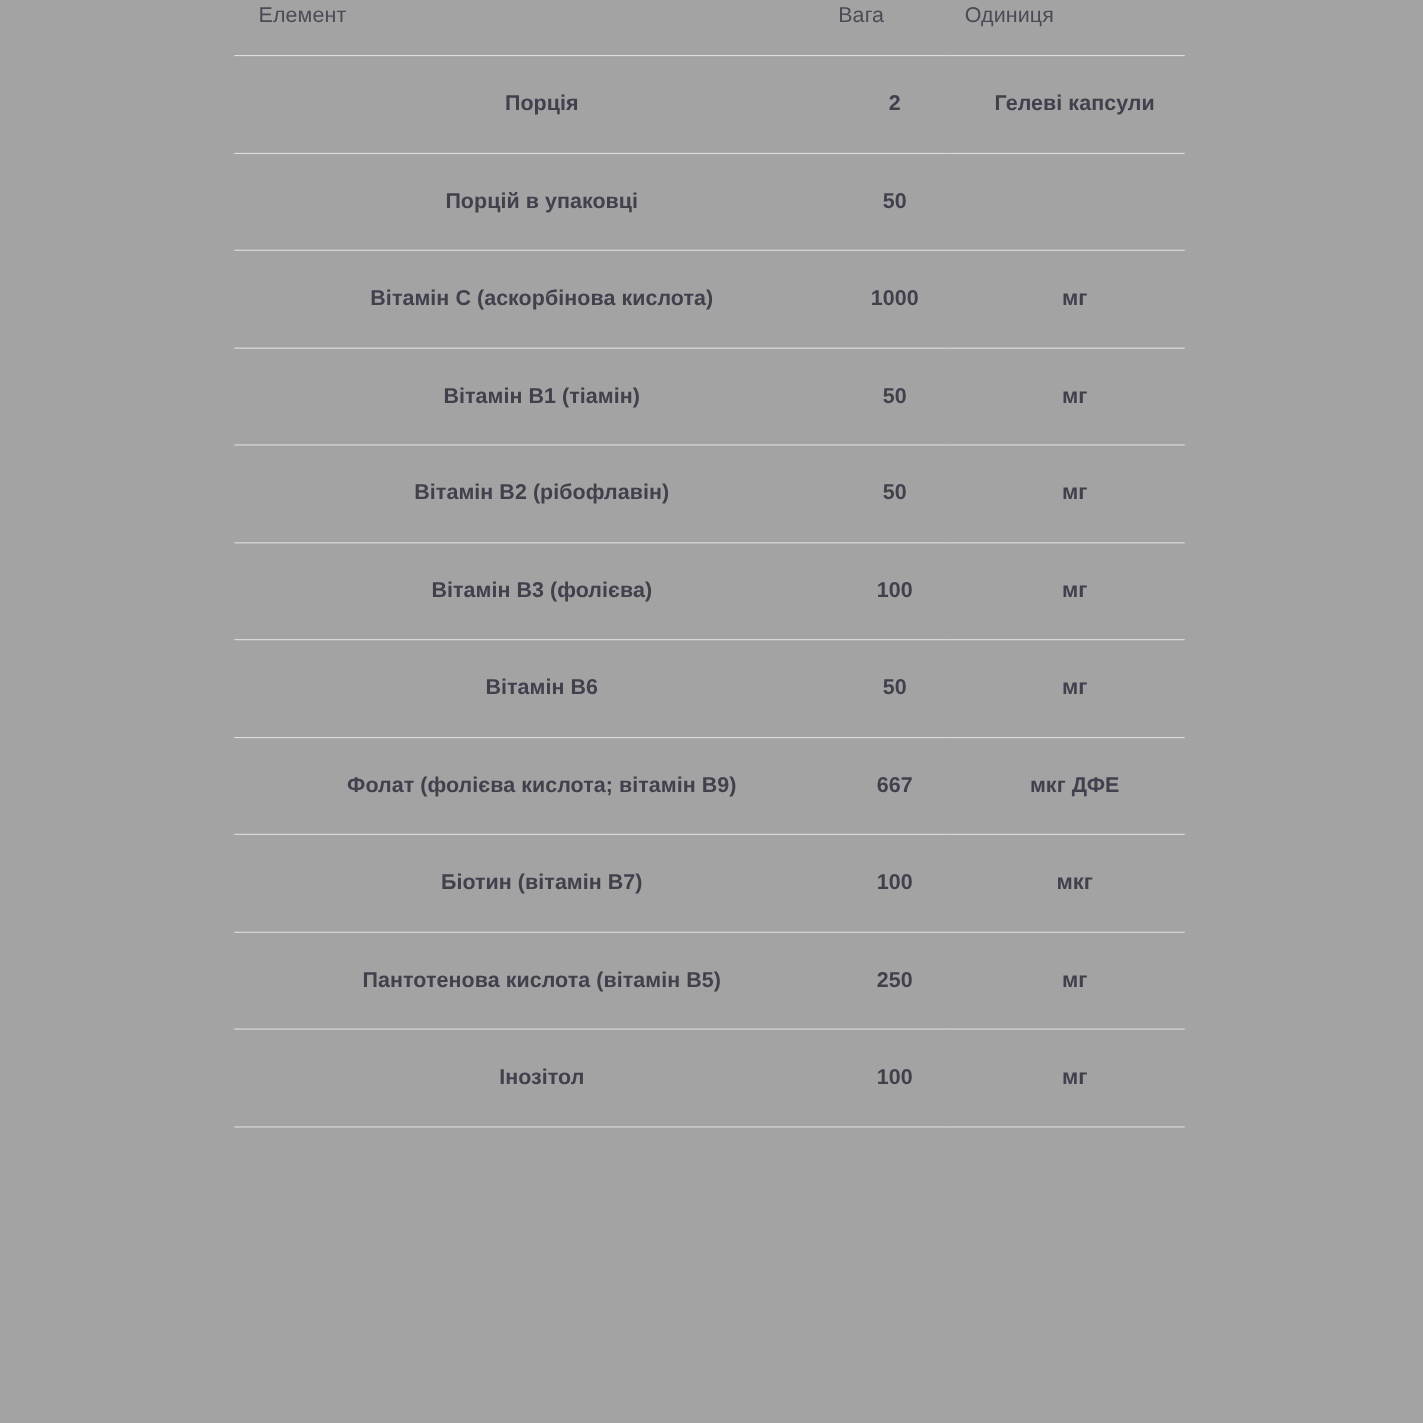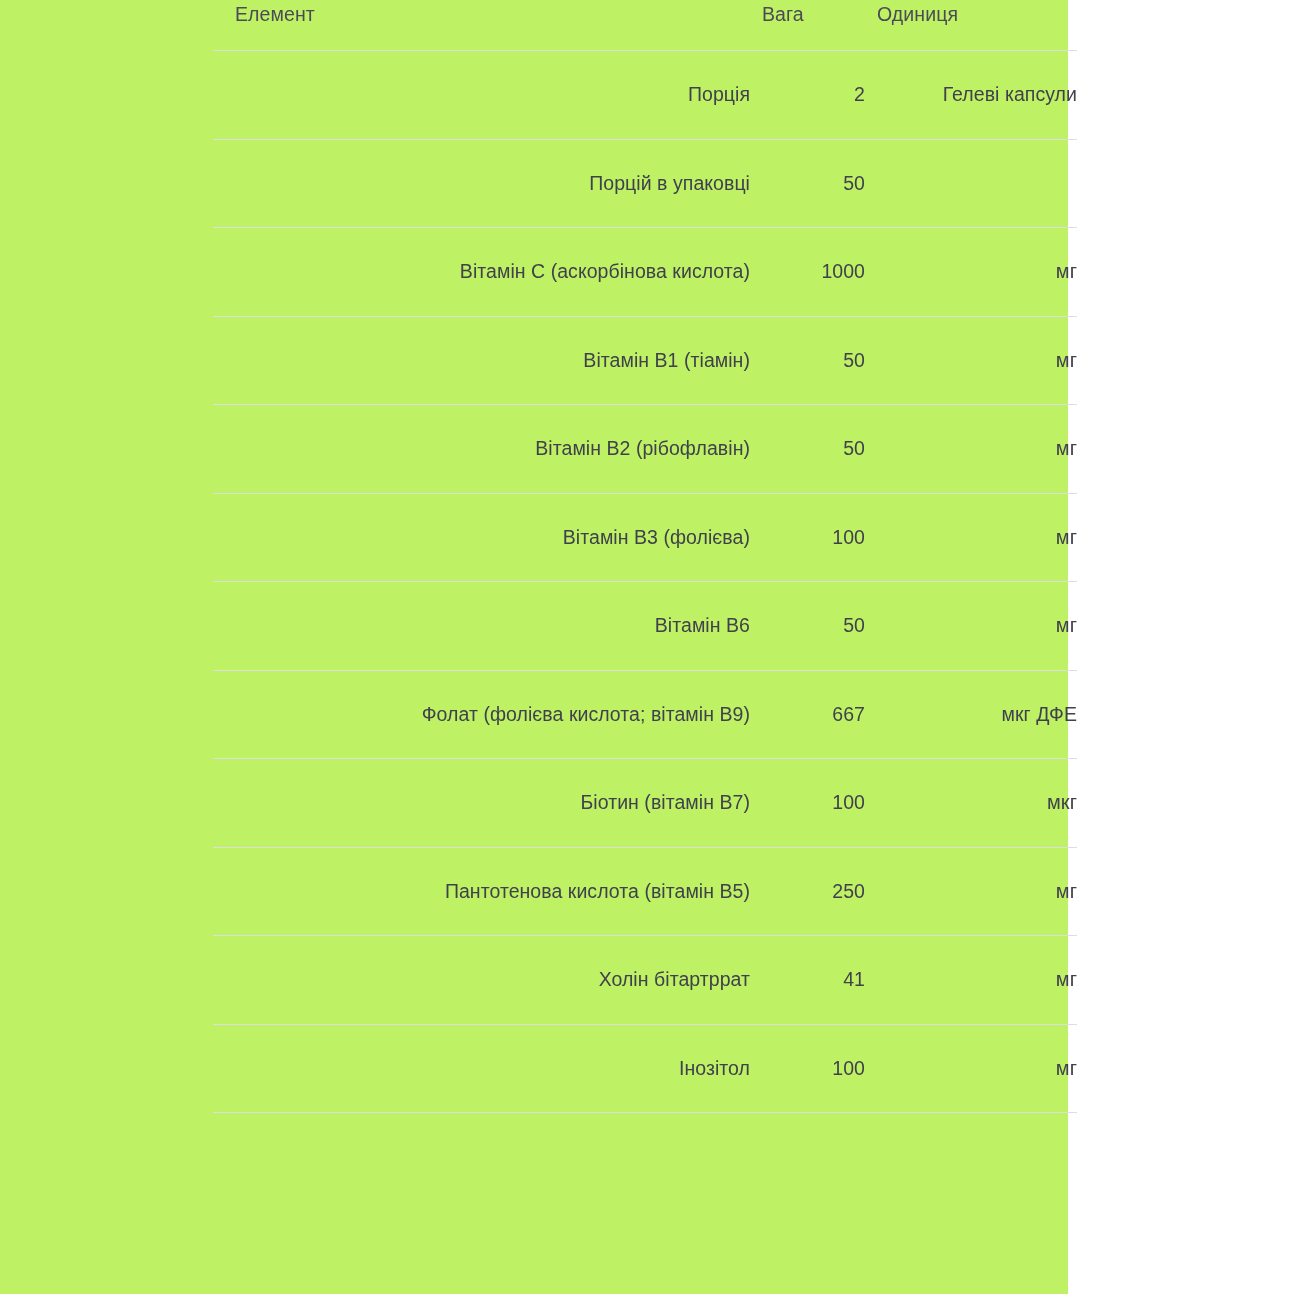--- a/index.html
+++ b/index.html
@@ -11,23 +11,23 @@
     width: 1294px;
     height: 1294px;
     overflow: hidden;
     background: #ffffff;
     font-family: "Liberation Sans", "DejaVu Sans", sans-serif;
     -webkit-font-smoothing: antialiased;
   }
 
   .page {
     position: relative;
-    width: 1068px;
+    width: 1294px;
     height: 1294px;
-    background: #bef264;
+    background: #a3a3a3;
   }
 
   
   .table-viewport {
     position: absolute;
     left: 0;
     top: 0;
     width: 1294px;
     height: 1294px;
     overflow: hidden;
@@ -60,23 +60,24 @@
   }
   .nutri-table thead th.th-value,
   .nutri-table thead th.th-unit {
     padding-left: 12px;
   }
 
   .nutri-table tbody td {
     height: 87.5px;
     padding: 0 0 0 22px;
     vertical-align: middle;
-    text-align: right;
+    text-align: center;
     border-bottom: 1px solid #dedee2;
     white-space: nowrap;
+    font-weight: bold;
   }
 
   .cell-name {
     font-size: 19.5px;
     color: #41414d;
     letter-spacing: 0.05px;
   }
   .cell-value {
     font-size: 19.5px;
     color: #41414d;
@@ -156,25 +157,20 @@
             <td class="cell-name">Біотин (вітамін B7)</td>
             <td class="cell-value">100</td>
             <td class="cell-unit">мкг</td>
           </tr>
           <tr>
             <td class="cell-name">Пантотенова кислота (вітамін B5)</td>
             <td class="cell-value">250</td>
             <td class="cell-unit">мг</td>
           </tr>
           <tr>
-            <td class="cell-name">Холін бітартррат</td>
-            <td class="cell-value">41</td>
-            <td class="cell-unit">мг</td>
-          </tr>
-          <tr>
             <td class="cell-name">Інозітол</td>
             <td class="cell-value">100</td>
             <td class="cell-unit">мг</td>
           </tr>
         </tbody>
     </table>
   </div>
 </div>
 
 </body></html>

